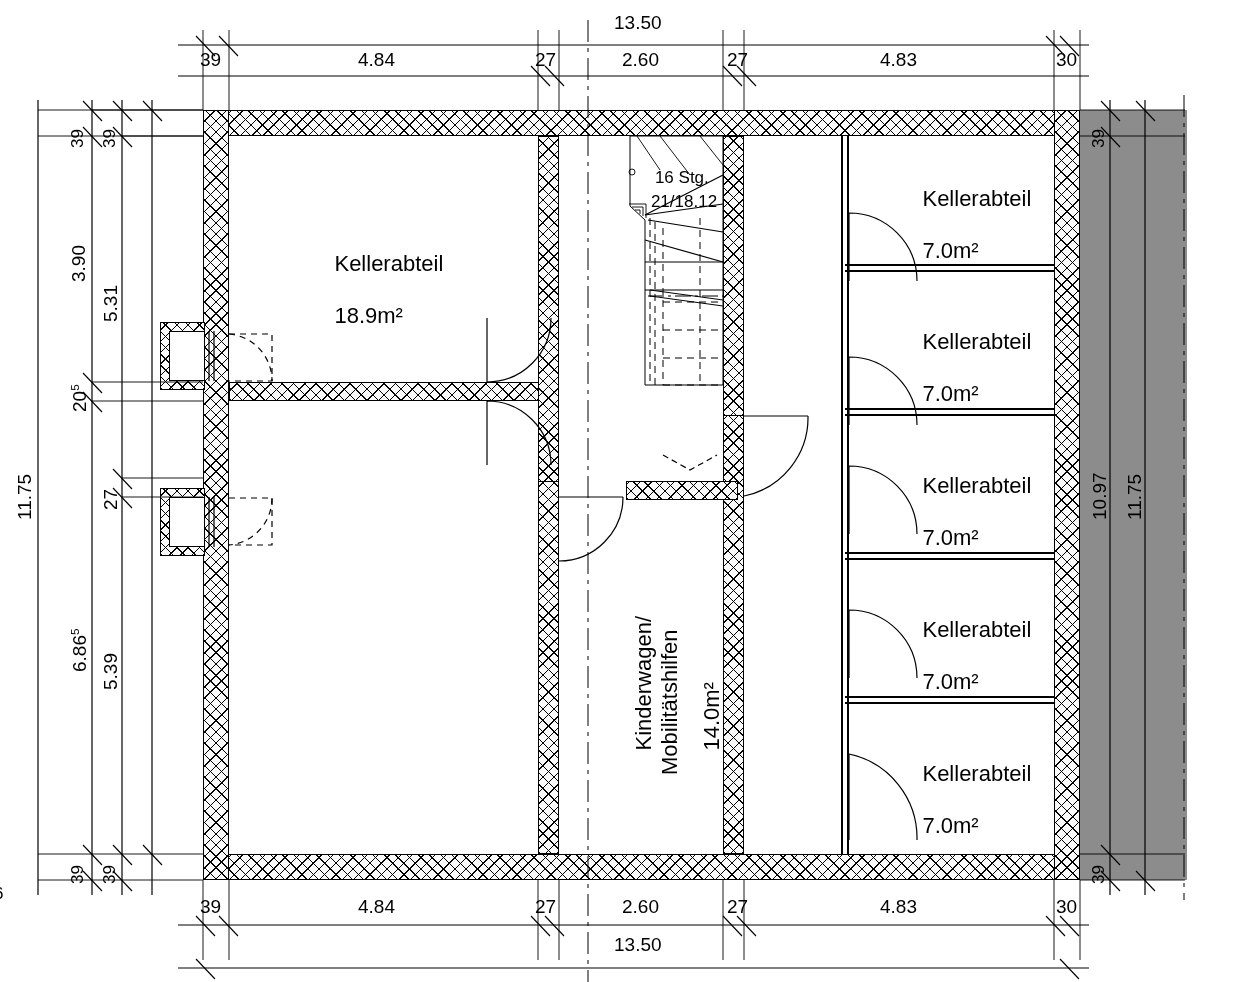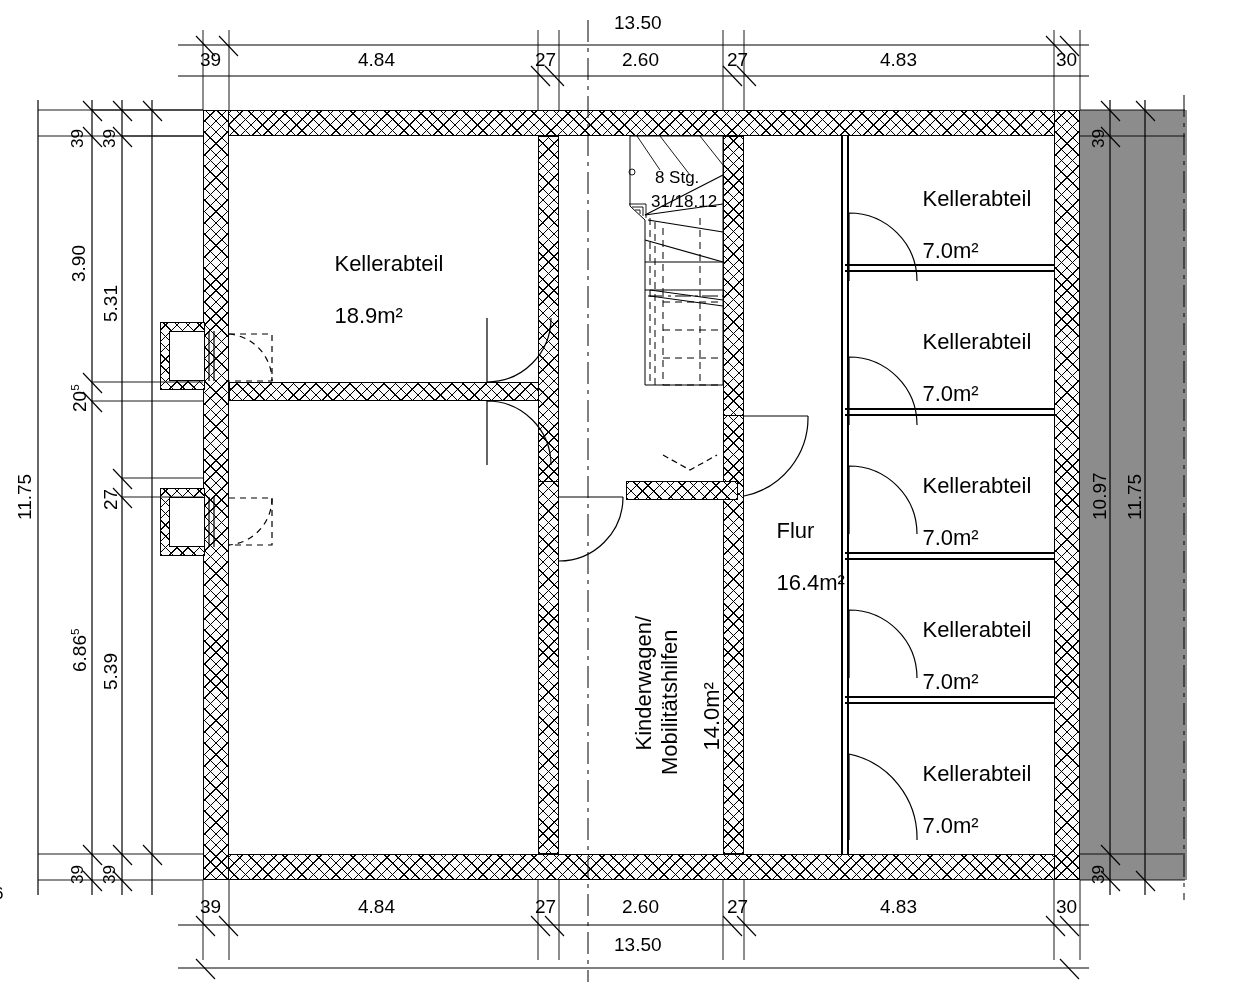--- a/index.html
+++ b/index.html
@@ -247,24 +247,20 @@
     </g>
   </svg>
 
   <div class="lbl room" style="left:310px;top:225px;">
     <span>Kellerabteil</span><br>
     <span>18.9m²</span>
   </div>
 
 
 
-  <div class="lbl room" style="left:752px;top:492px;">
-    <span>Flur</span><br>
-    <span>16.4m²</span>
-  </div>
 
   <div class="lbl room rot90" style="left:605px;top:775px;width:230px;">
     <span style="white-space:pre;">Kinderwagen/
 Mobilitätshilfen</span>
   </div>
   <div class="lbl room rot90" style="left:673px;top:775px;width:230px;">
     <span>14.0m²</span>
   </div>
 
   <div class="lbl room" style="left:898px;top:160px;">
@@ -282,24 +278,24 @@
   <div class="lbl room" style="left:898px;top:591px;">
     <span>Kellerabteil</span><br>
     <span>7.0m²</span>
   </div>
   <div class="lbl room" style="left:898px;top:735px;">
     <span>Kellerabteil</span><br>
     <span>7.0m²</span>
   </div>
 
   <div class="lbl stg" style="left:636px;top:148px;">
-    <span>8 Stg.</span>
+    <span>16 Stg.</span>
   </div>
   <div class="lbl stg" style="left:632px;top:172px;">
-    <span>31/18.12</span>
+    <span>21/18.12</span>
   </div>
 
   <div class="lbl dim" style="left:614px;top:12px;"><span>13.50</span></div>
   <div class="lbl dim" style="left:200px;top:49px;"><span>39</span></div>
   <div class="lbl dim" style="left:358px;top:49px;"><span>4.84</span></div>
   <div class="lbl dim" style="left:535px;top:49px;"><span>27</span></div>
   <div class="lbl dim" style="left:622px;top:49px;"><span>2.60</span></div>
   <div class="lbl dim" style="left:727px;top:49px;"><span>27</span></div>
   <div class="lbl dim" style="left:880px;top:49px;"><span>4.83</span></div>
   <div class="lbl dim" style="left:1056px;top:49px;"><span>30</span></div>

